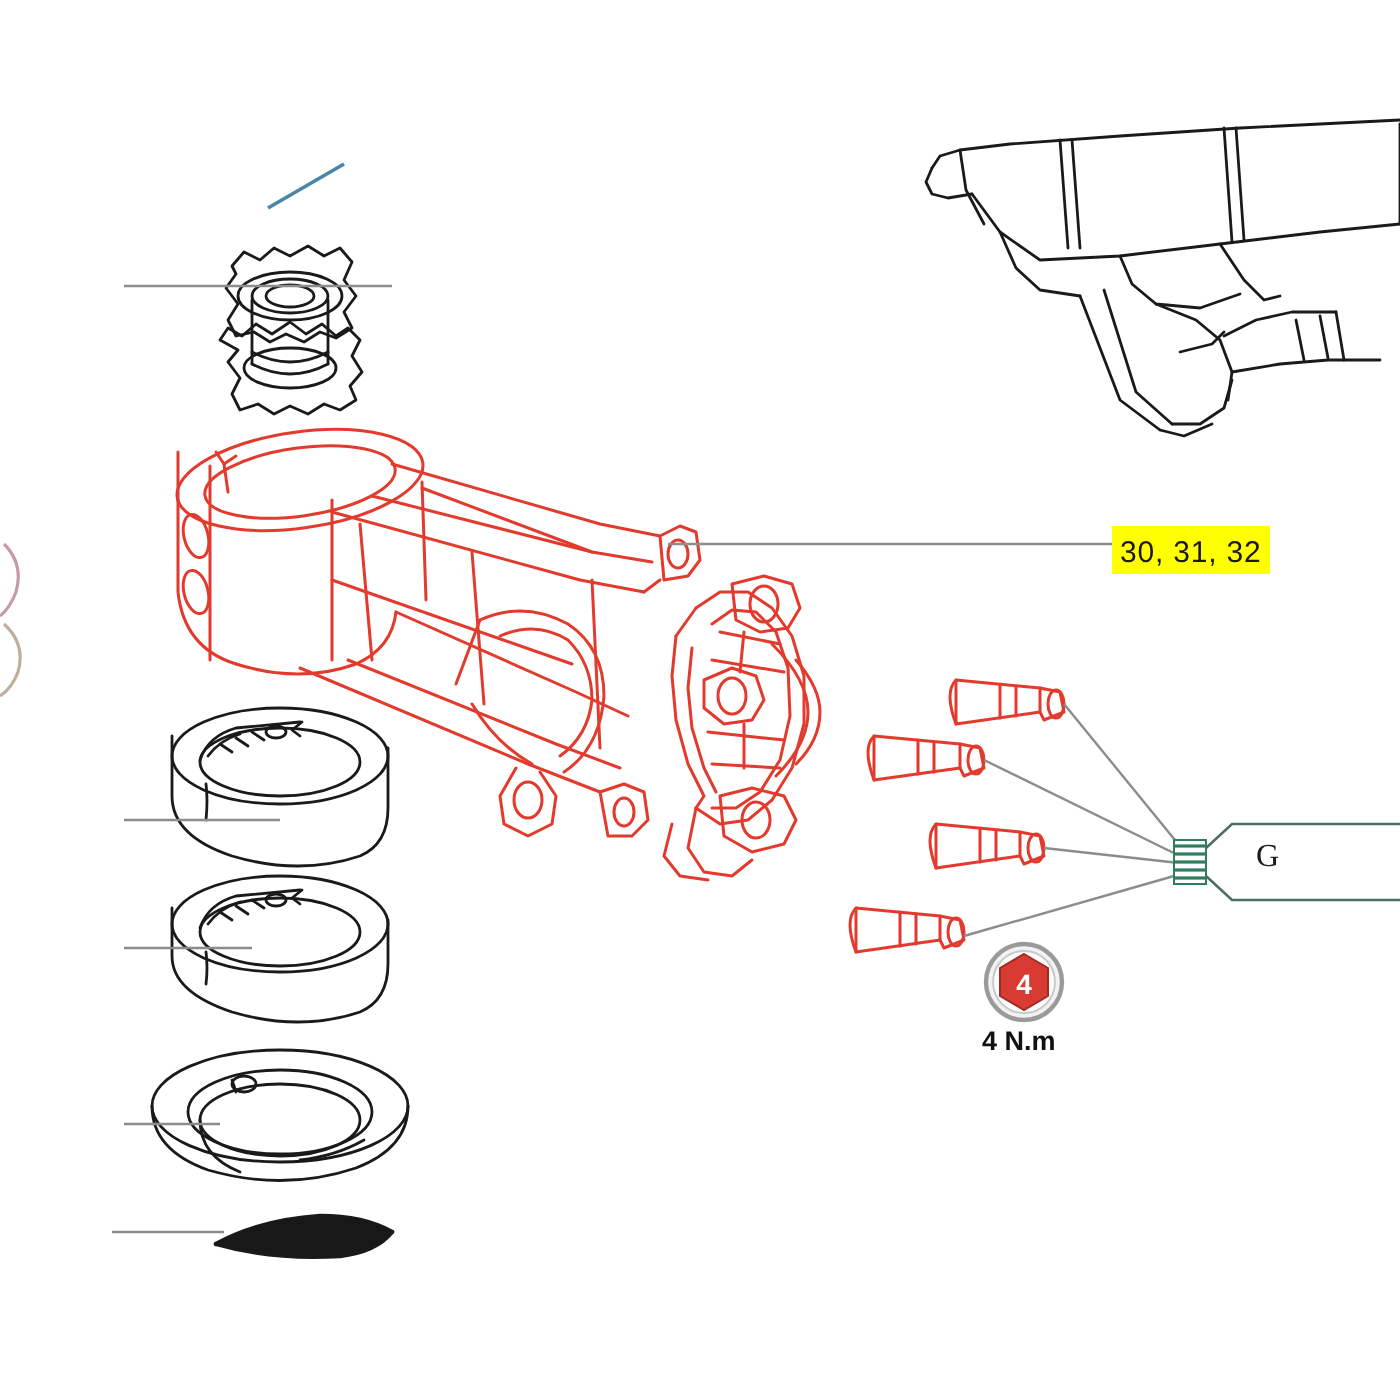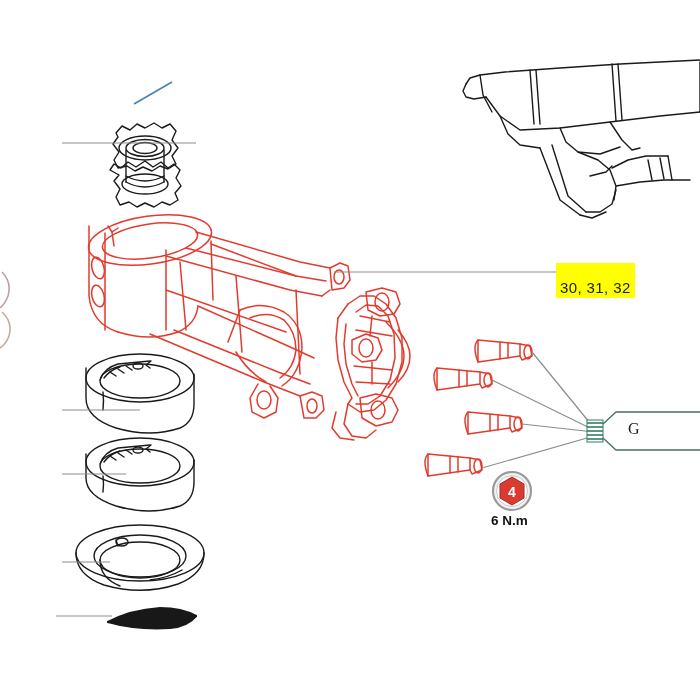--- a/index.html
+++ b/index.html
@@ -32,21 +32,21 @@
     white-space: nowrap;
   }
   .highlight-label {
     left: 556px;
     top: 263px;
     background: #ffff00;
     color: #1a1a1a;
     font-size: 15px;
     font-weight: 400;
     letter-spacing: 0.4px;
-    padding: 16px 4px 2px 4px;
+    padding: 5px 4px 2px 4px;
     font-family: "Liberation Sans", sans-serif;
   }
   .torque-label {
     left: 491px;
     top: 513px;
     color: #111111;
     font-size: 13.5px;
     font-weight: bold;
     font-family: "Liberation Sans", sans-serif;
   }
@@ -314,17 +314,17 @@
     <g>
       <circle cx="512" cy="491" r="19" fill="#f2f2f2" stroke="#9a9a9a" stroke-width="2.2"></circle>
       <circle cx="512" cy="491" r="15.5" fill="#ffffff" stroke="#c9c9c9" stroke-width="1"></circle>
       <polygon points="512,477 524,484 524,498 512,505 500,498 500,484" fill="#d93b33" stroke="#a32b25" stroke-width="1"></polygon>
       <text x="512" y="497" font-family="Liberation Sans, sans-serif" font-size="14" font-weight="bold" fill="#ffffff" text-anchor="middle">4</text>
     </g>
   </svg>
 
   <div class="lbl highlight-label">30, 31, 32</div>
 
-  <div class="lbl torque-label">6 N.m</div>
+  <div class="lbl torque-label">4 N.m</div>
 
   <div class="lbl frame-letter">G</div>
 
 </div>
 
 </body></html>

